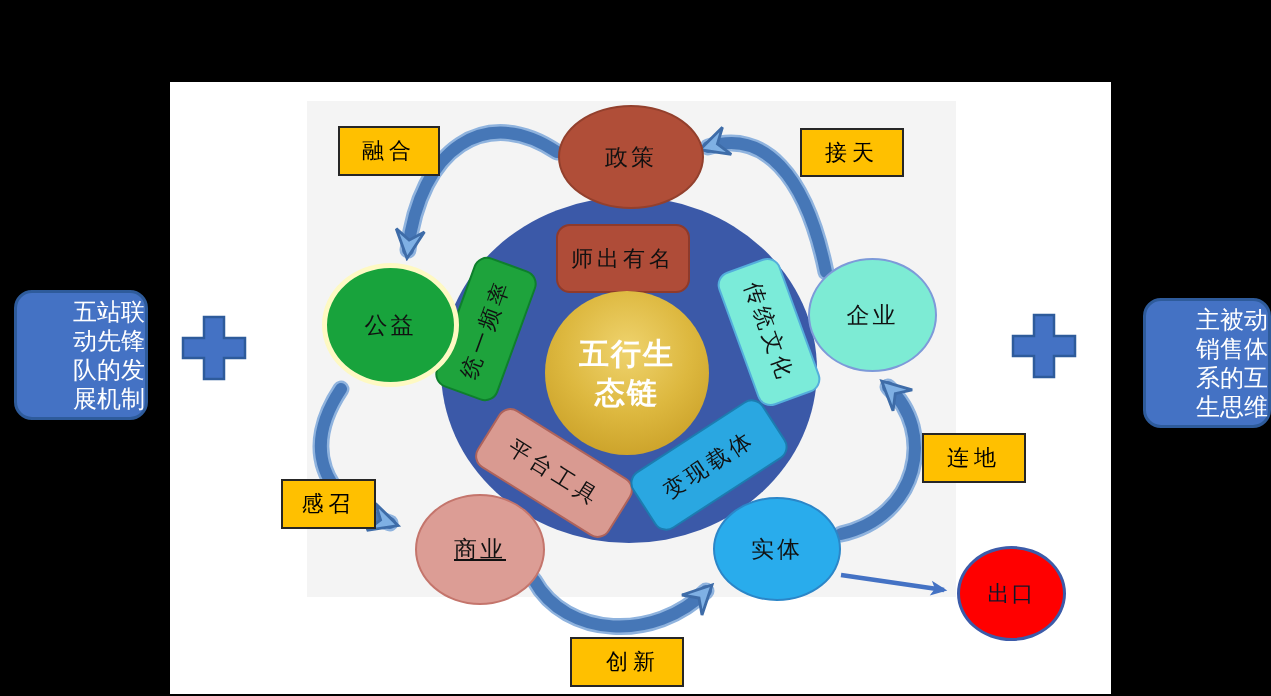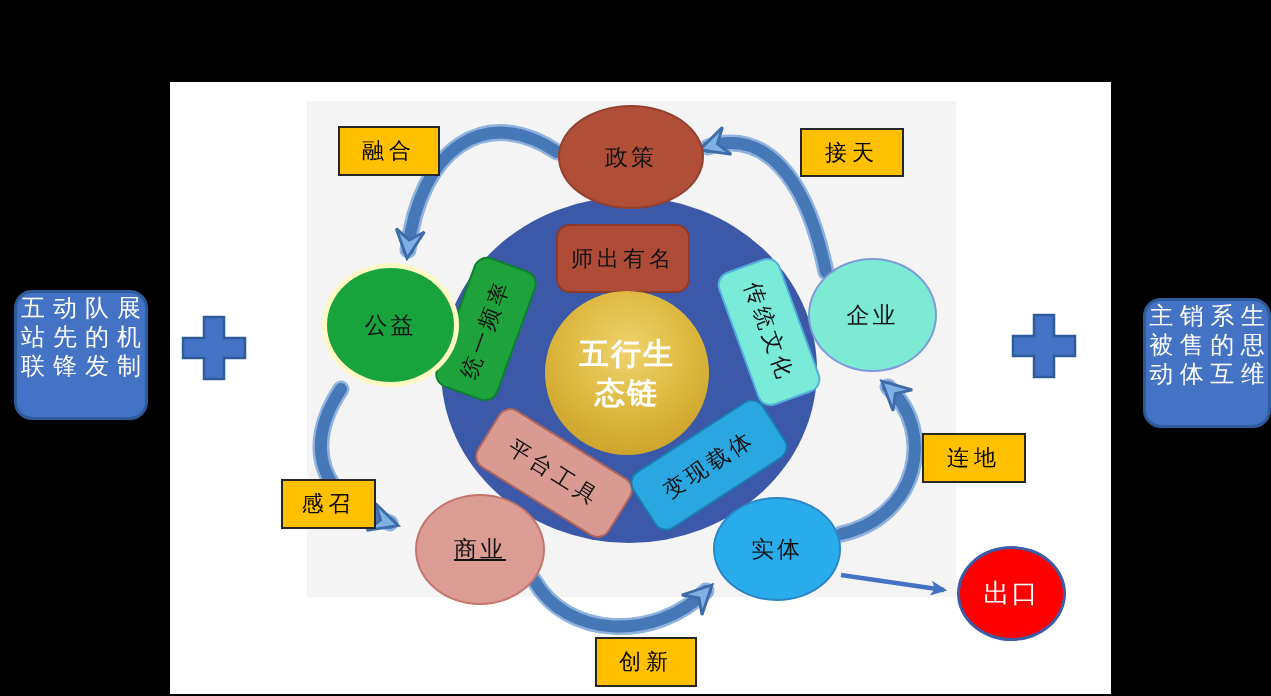--- a/index.html
+++ b/index.html
@@ -26,22 +26,22 @@
     border-radius:50%;display:flex;align-items:center;justify-content:center;
     font-size:23px;color:#111;letter-spacing:3px;white-space:nowrap;
   }
   .ylabel{
     background:#FFC000;border:2px solid #262626;color:#000;
     display:flex;align-items:center;justify-content:center;
     font-size:22px;letter-spacing:5px;white-space:nowrap;
   }
   .note{
     background:#4472C4;border:3px solid #2E5B9B;border-radius:18px;color:#fff;
-    font-size:24px;line-height:29px;display:flex;flex-direction:row;
-    align-items:flex-start;justify-content:center;text-align:center;
+    font-size:24px;line-height:29px;display:flex;flex-direction:column;
+    align-items:flex-end;justify-content:center;text-align:center;
   }
   .overlay{left:0;top:0;pointer-events:none;}
   .arc-under{fill:none;stroke:#8FB3DE;stroke-width:17;stroke-linecap:round;}
   .arc-main{fill:none;stroke:#4677B7;stroke-width:12;stroke-linecap:round;}
   .straight{fill:none;stroke:#4472C4;stroke-width:4.5;}
   .plus{fill:#4472C4;stroke:#2E5B9B;stroke-width:2.5;}
   .z1{z-index:1}.z2{z-index:2}.z3{z-index:3}.z4{z-index:4}.z5{z-index:5}.z6{z-index:6}
 </style>
 </head>
 <body>
@@ -96,27 +96,27 @@
 
   <path class="plus" d="M 183 338 L 204 338 L 204 317 L 224 317 L 224 338 L 245 338 L 245 358 L 224 358 L 224 379 L 204 379 L 204 358 L 183 358 Z"></path>
   <path class="plus" d="M 1013 336 L 1034 336 L 1034 315 L 1054 315 L 1054 336 L 1075 336 L 1075 356 L 1054 356 L 1054 377 L 1034 377 L 1034 356 L 1013 356 Z"></path>
 </svg>
 
 <div class="abs node z5" style="left:558px;top:105px;width:142px;height:100px;background:#B04E38;border:2px solid #93402D;">政策</div>
 <div class="abs node z5" style="left:322px;top:263px;width:127px;height:114px;background:#18A33C;border:5px solid #fef9c3;">公益</div>
 <div class="abs node z5" style="left:808px;top:258px;width:125px;height:110px;background:#7DEBD4;border:2px solid #7D9AD9;">企业</div>
 <div class="abs node z5" style="left:415px;top:494px;width:126px;height:107px;background:#DC9D95;border:2px solid #C4756C;text-decoration:underline;">商业</div>
 <div class="abs node z5" style="left:713px;top:497px;width:124px;height:100px;background:#29ACEC;border:2px solid #2B86C8;">实体</div>
-<div class="abs node z5" style="left:957px;top:546px;width:103px;height:89px;background:#FF0000;border:3px solid #3C5BA9;color:#ffffff;font-size:26px;letter-spacing:2px;">出口</div>
+<div class="abs node z5" style="left:957px;top:546px;width:103px;height:89px;background:#FF0000;border:3px solid #3C5BA9;color:#0f172a;font-size:22px;letter-spacing:2px;">出口</div>
 
 <div class="abs ylabel z6" style="left:338px;top:126px;width:98px;height:46px;">融合</div>
 <div class="abs ylabel z6" style="left:800px;top:128px;width:100px;height:45px;">接天</div>
 <div class="abs ylabel z6" style="left:922px;top:433px;width:100px;height:46px;">连地</div>
 <div class="abs ylabel z6" style="left:252px;top:479px;width:91px;height:46px;margin-left:29px;">感召</div>
-<div class="abs ylabel z6" style="left:595px;top:637px;width:98px;height:46px;">创新</div>
+<div class="abs ylabel z6" style="left:570px;top:637px;width:98px;height:46px;padding-left:12px;">创新</div>
 
 <div class="abs note z6" style="left:14px;top:290px;width:128px;height:124px;">
   <span>五站联</span>
   <span>动先锋</span>
   <span>队的发</span>
   <span>展机制</span>
 </div>
 <div class="abs note z6" style="left:1143px;top:278px;width:122px;height:124px;margin-top:20px;">
   <span>主被动</span>
   <span>销售体</span>

